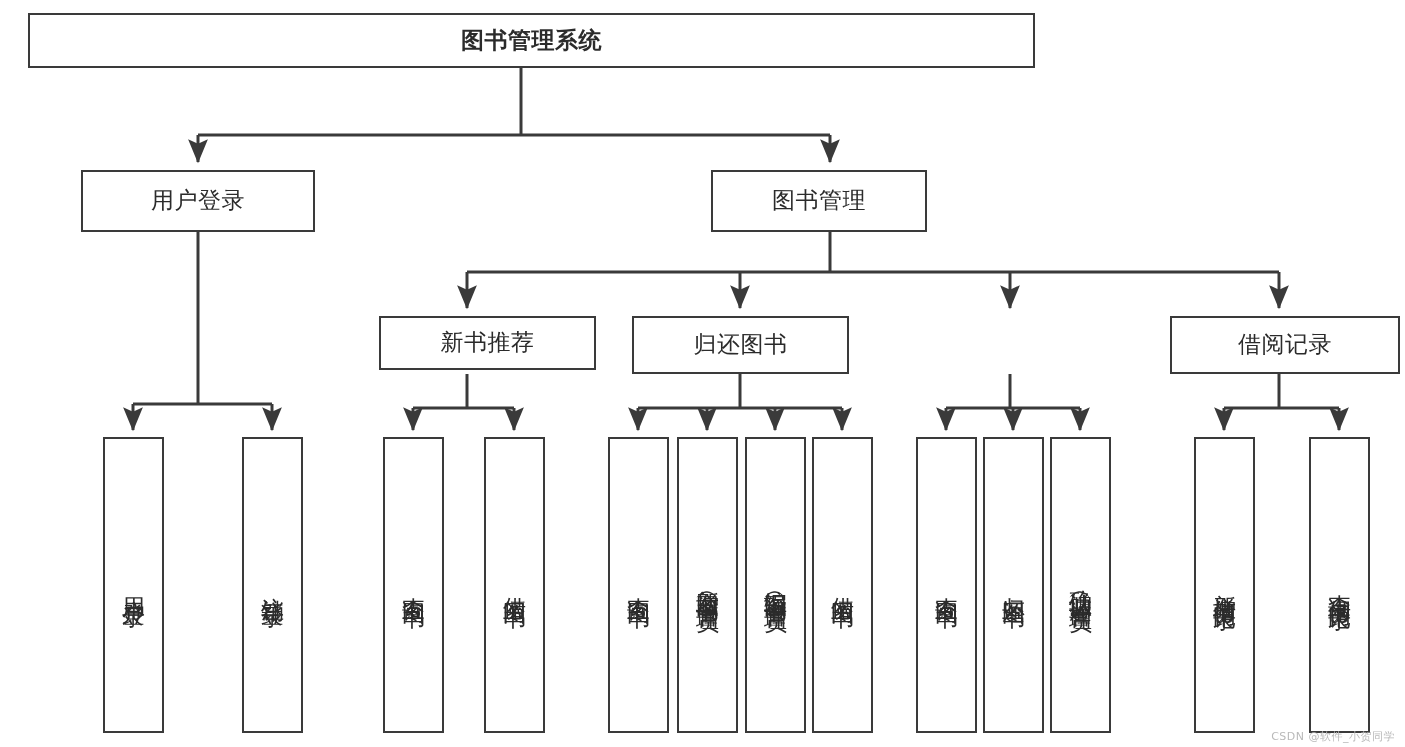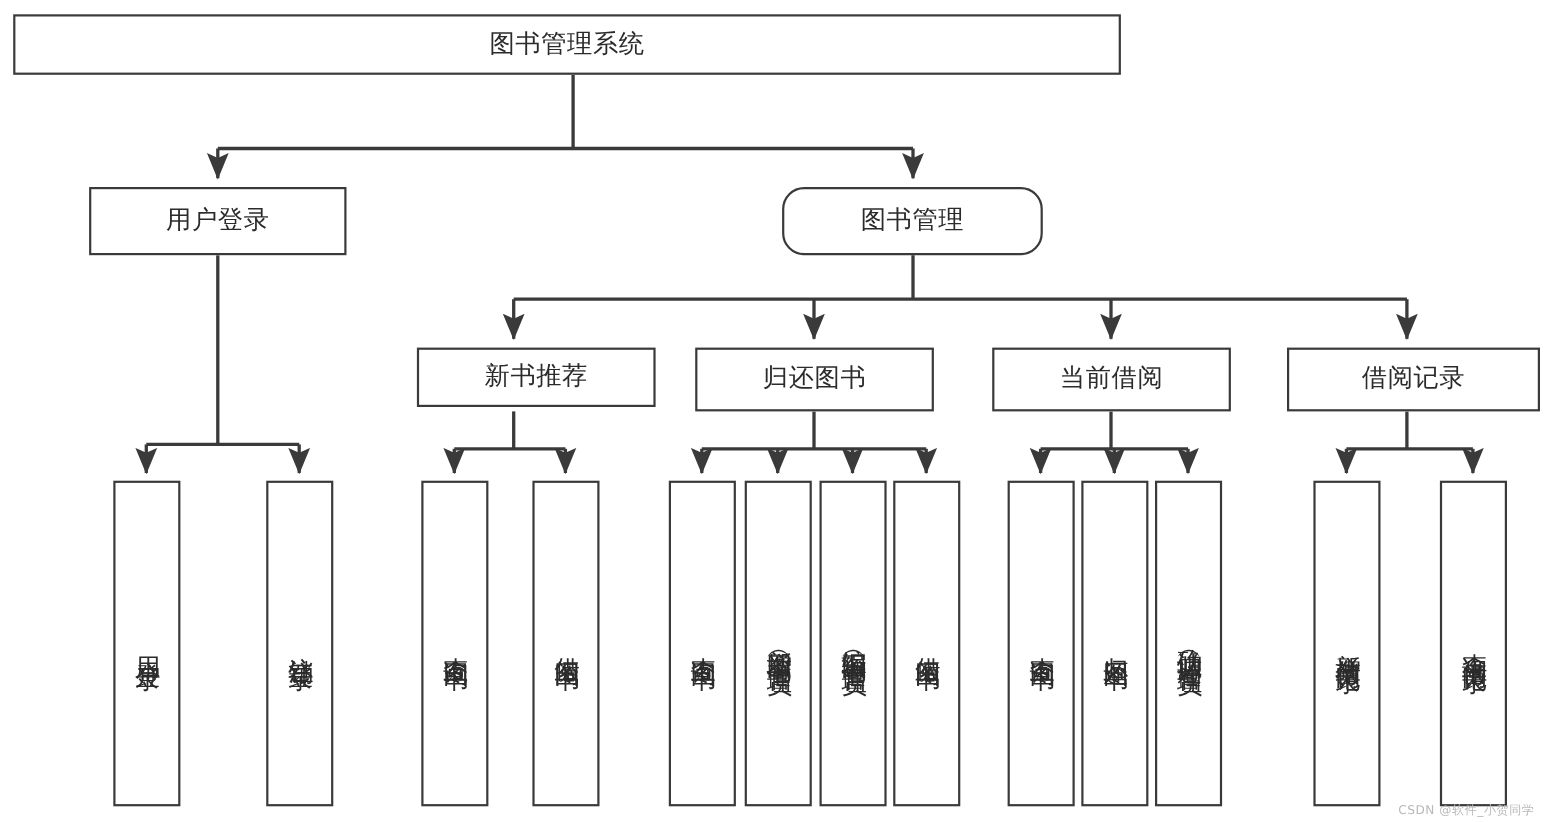--- a/index.html
+++ b/index.html
@@ -114,39 +114,36 @@
       <path d="M1013,408 L1013,430" marker-end="url(#arrow)"></path>
       <path d="M1080,408 L1080,430" marker-end="url(#arrow)"></path>
 
       <path d="M1279,374 L1279,408"></path>
       <path d="M1224,408 L1339,408"></path>
       <path d="M1224,408 L1224,430" marker-end="url(#arrow)"></path>
       <path d="M1339,408 L1339,430" marker-end="url(#arrow)"></path>
     </g>
   </svg>
 
-  <div class="node horizontal" style="left:12px; top:13px; width:1007px; height:55px;">
+  <div class="node horizontal" style="left:28px; top:13px; width:1007px; height:55px;font-weight:bold;">
     <span>图书管理系统</span>
   </div>
 
   <div class="node horizontal" style="left:81px; top:170px; width:234px; height:62px;">
     <span>用户登录</span>
   </div>
-  <div class="node horizontal" style="left:711px; top:170px; width:237px; height:62px;border-radius:20px;">
+  <div class="node horizontal" style="left:711px; top:170px; width:216px; height:62px;">
     <span>图书管理</span>
   </div>
 
   <div class="node horizontal" style="left:360px; top:316px; width:217px; height:54px;margin-left:19px;">
     <span>新书推荐</span>
   </div>
   <div class="node horizontal" style="left:632px; top:316px; width:217px; height:58px;">
     <span>归还图书</span>
-  </div>
-  <div class="node horizontal" style="left:902px; top:316px; width:217px; height:58px;">
-    <span>当前借阅</span>
   </div>
   <div class="node horizontal" style="left:1170px; top:316px; width:230px; height:58px;">
     <span>借阅记录</span>
   </div>
 
   <div class="node vertical" style="left:103px; top:437px; width:61px; height:296px;">
     <span>用户登录</span>
   </div>
   <div class="node vertical" style="left:242px; top:437px; width:61px; height:296px;">
     <span>注销登录</span>

